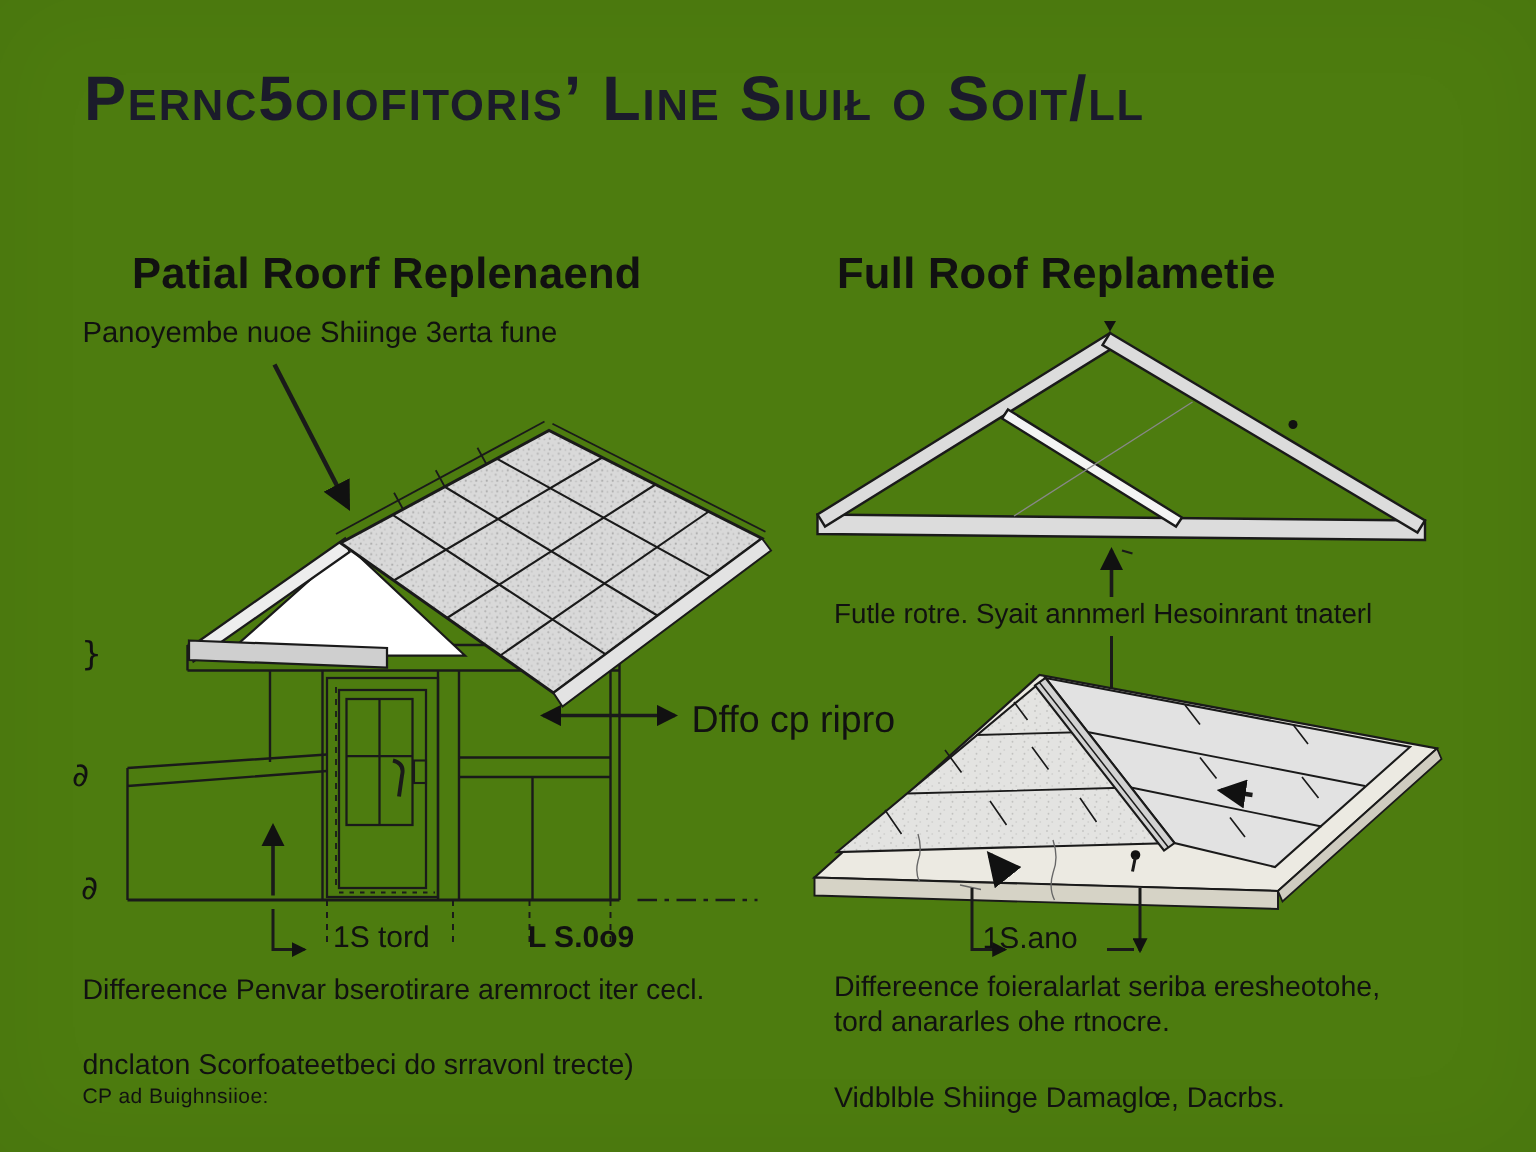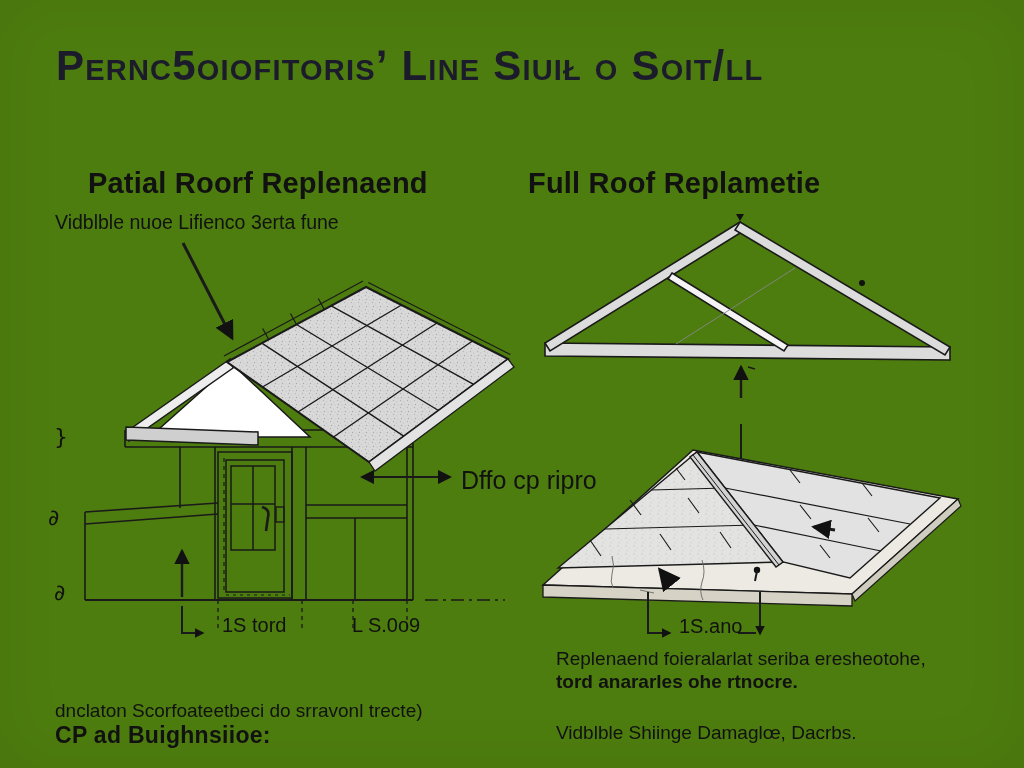--- a/index.html
+++ b/index.html
@@ -14,21 +14,21 @@
   .title{
     font-weight:bold;font-variant:small-caps;letter-spacing:1.2px;
     font-size:42px;color:#1b1b2b;
   }
   .h2{font-weight:bold;font-size:29px;letter-spacing:0.2px;}
   .sub{font-size:19.5px;}
   .note{font-size:25px;}
   .dim{font-size:20px;}
   .cap{font-size:19px;}
   .tick{font-size:22px;font-family:"DejaVu Sans",sans-serif;}
-  .footer{font-size:23px;font-weight:bold;letter-spacing:0.3px;}
+  .footer{font-size:14px;font-weight:normal;letter-spacing:0.3px;}
 </style>
 </head>
 <body>
 
 <div class="stage">
 
   <svg width="1024" height="768" viewBox="0 0 1024 768">
     <defs>
       <marker id="ah" viewBox="0 0 10 10" refX="8.5" refY="5" markerWidth="6.5" markerHeight="6.5" orient="auto-start-reverse">
         <path d="M0,0 L10,5 L0,10 z" fill="#111"></path>
@@ -174,36 +174,38 @@
         <path d="M648,592 V633 H670" stroke-width="2" marker-end="url(#ahs)"></path>
         <path d="M760,592 V634" stroke-width="2" marker-end="url(#ahs)"></path>
         <path d="M738,633 H756" stroke-width="2"></path>
       </g>
     </g>
   </svg>
 
   <div class="label title" style="left:56px;top:42px;">Pernc5oiofitorisʼ Line Siuił o Soit/ll</div>
 
   <div class="label h2" style="left:55px;top:167px;margin-left:33px;">Patial Roorf Replenaend</div>
-  <div class="label sub" style="left:55px;top:211px;">Vidblble nuoe Lifienco 3erta fune</div>
-
-  <div class="label h2" style="left:528px;top:167px;">Full Roof Replametie</div>
+  <div class="label sub" style="left:55px;top:211px;">Panoyembe nuoe Shiinge 3erta fune</div>
+
+  <div class="label h2" style="left:558px;top:167px;">Full Roof Replametie</div>
 
   <div class="label tick" style="left:54px;top:424px;">}</div>
   <div class="label tick" style="left:48px;top:505px;">∂</div>
   <div class="label tick" style="left:54px;top:580px;">∂</div>
 
   <div class="label note" style="left:461px;top:466px;">Dffo cp ripro</div>
 
   <div class="label dim" style="left:222px;top:614px;">1S tord</div>
-  <div class="label dim" style="left:352px;top:614px;">L S.0o9</div>
-
-
-  <div class="label dim" style="left:679px;top:615px;">1S.ano</div>
-
+  <div class="label dim" style="left:352px;top:614px;font-weight:bold;">L S.0o9</div>
+
+  <div class="label note" style="left:556px;top:398px;font-size:18.5px;">Futle rotre. Syait annmerl Hesoinrant tnaterl</div>
+
+  <div class="label dim" style="left:655px;top:615px;">1S.ano</div>
+
+  <div class="label cap" style="left:55px;top:650px;">Differeence Penvar bserotirare aremroct iter cecl.</div>
   <div class="label cap" style="left:55px;top:700px;">dnclaton Scorfoateetbeci do srravonl trecte)</div>
 
-  <div class="label cap" style="left:556px;top:648px;">Replenaend foieralarlat seriba eresheotohe,</div>
-  <div class="label cap" style="left:556px;top:671px;font-weight:bold;">tord anararles ohe rtnocre.</div>
+  <div class="label cap" style="left:556px;top:648px;">Differeence foieralarlat seriba eresheotohe,</div>
+  <div class="label cap" style="left:556px;top:671px;">tord anararles ohe rtnocre.</div>
   <div class="label cap" style="left:556px;top:694px;margin-top:28px;">Vidblble Shiinge Damaglœ, Dacrbs.</div>
 
   <div class="label footer" style="left:55px;top:722px;">CP ad Buighnsiioe:</div>
 </div>
 
 </body></html>

